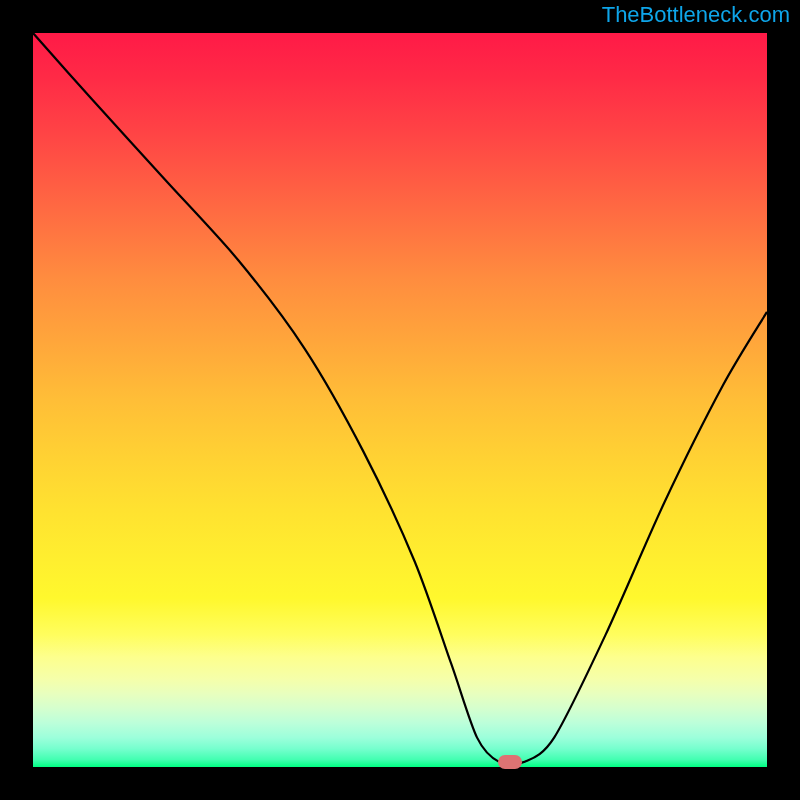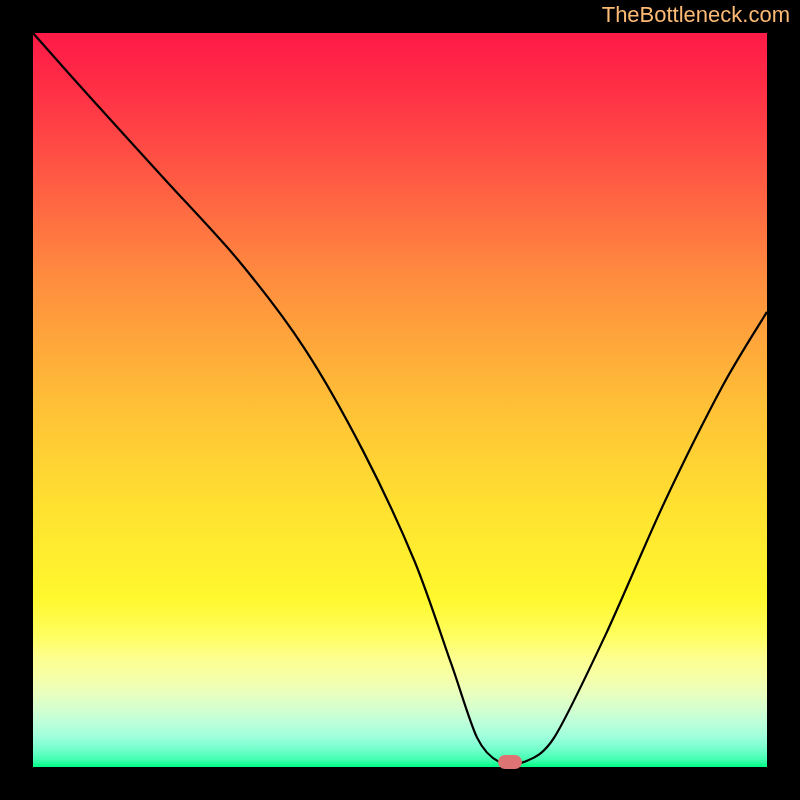--- a/index.html
+++ b/index.html
@@ -8,21 +8,21 @@
     height: 800px;
     background: #000;
     position: relative;
     font-family: Arial, sans-serif;
     overflow: hidden;
   }
   .attribution {
     position: absolute;
     top: 2px;
     right: 10px;
-    color: #fdba74;
+    color: #0ea5e9;
     font-size: 22px;
     font-weight: 500;
     z-index: 10;
   }
   .plot-area {
     position: absolute;
     left: 33px;
     top: 33px;
     width: 734px;
     height: 734px;

